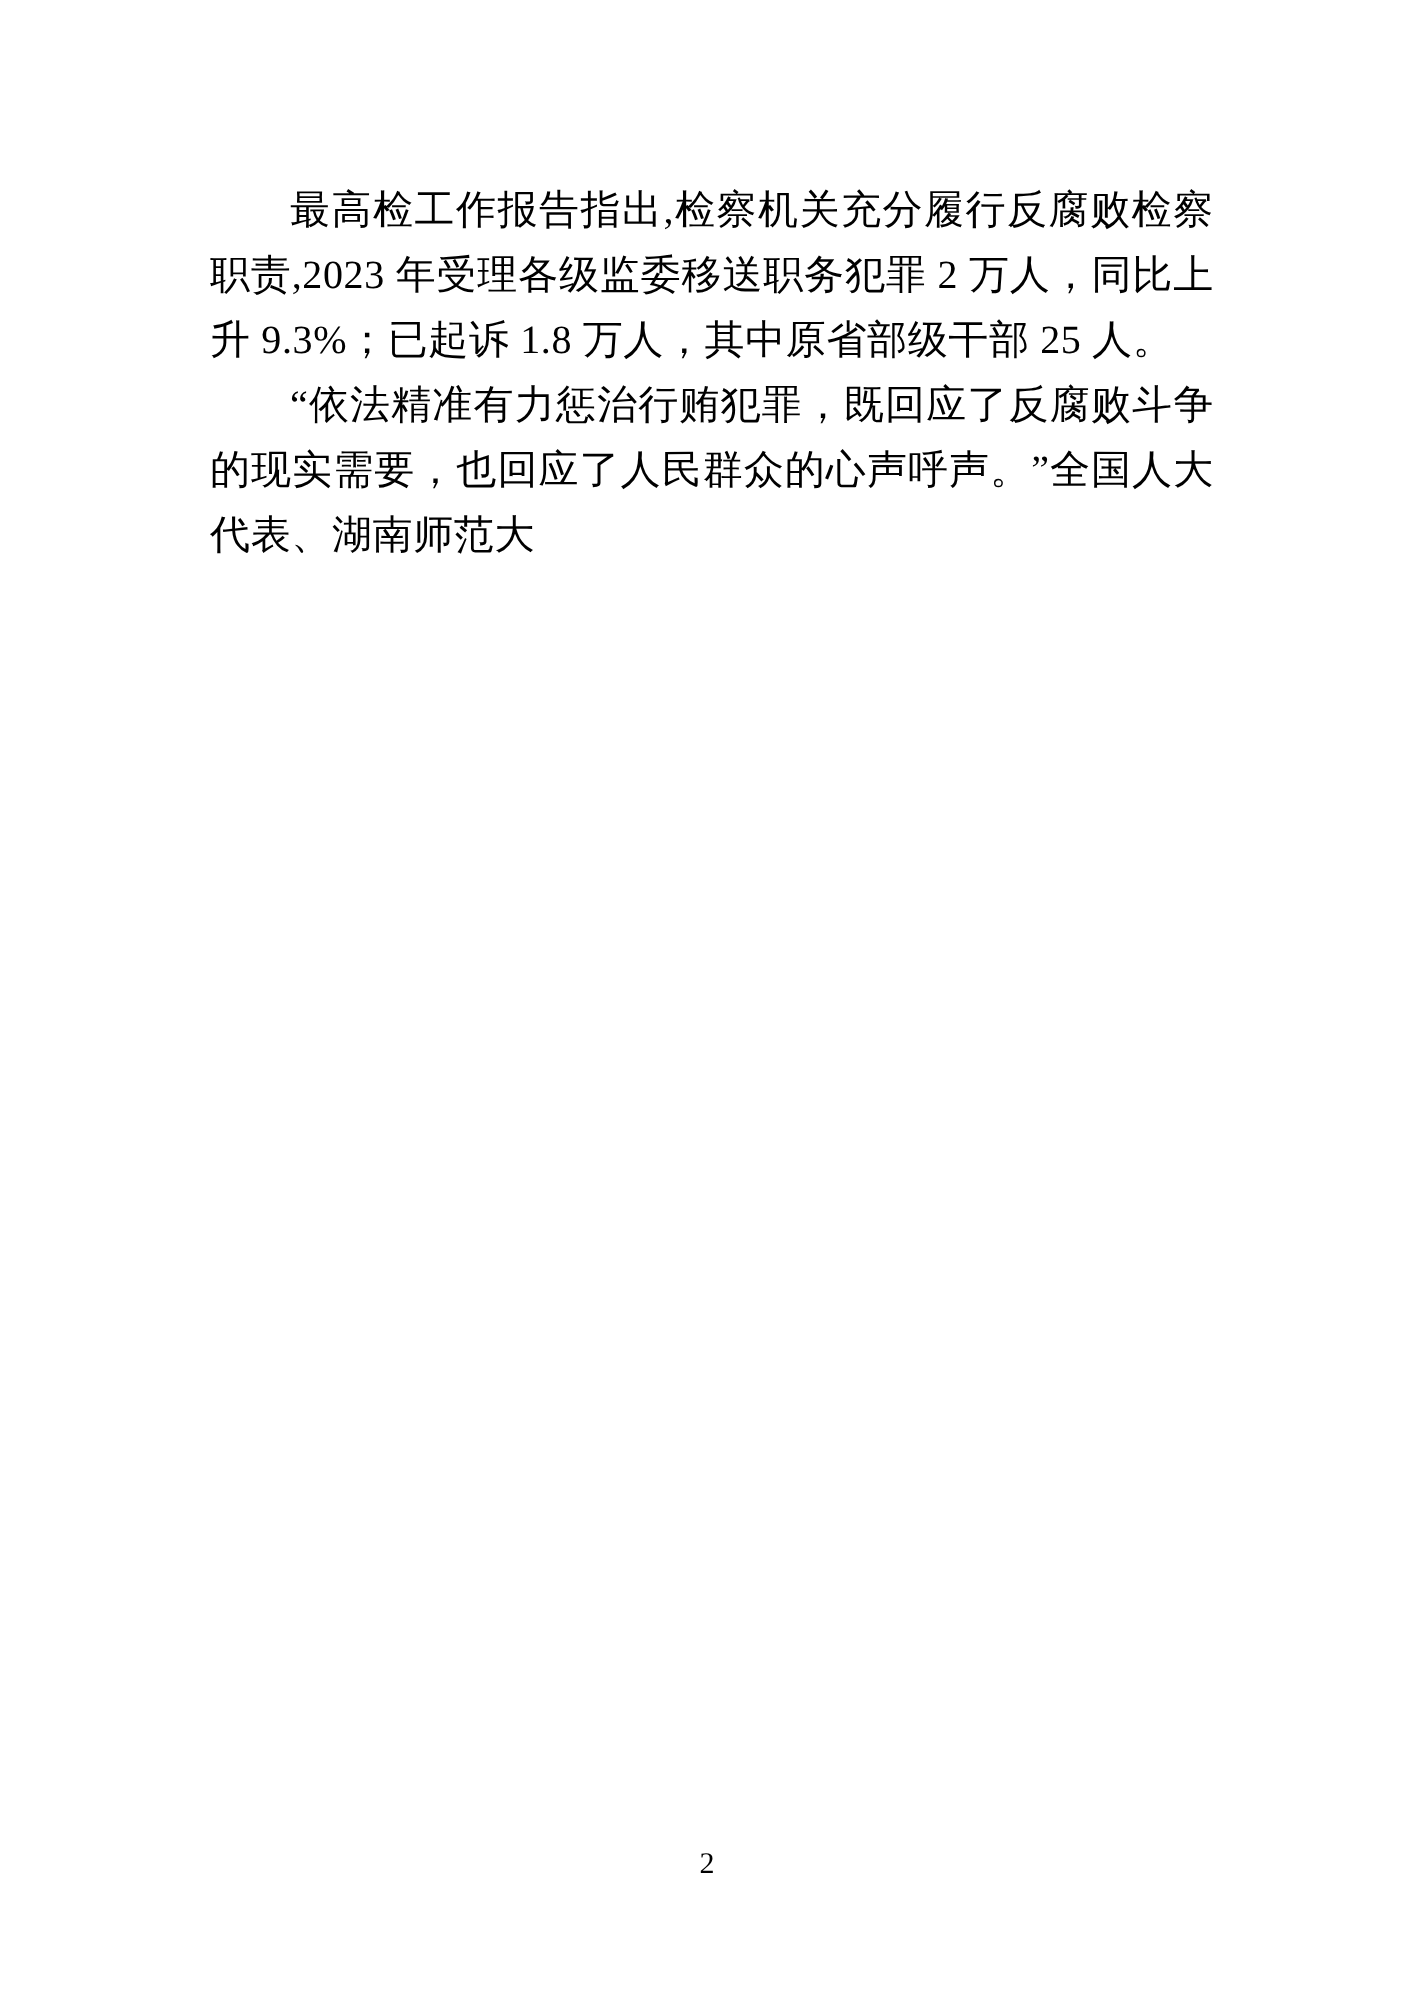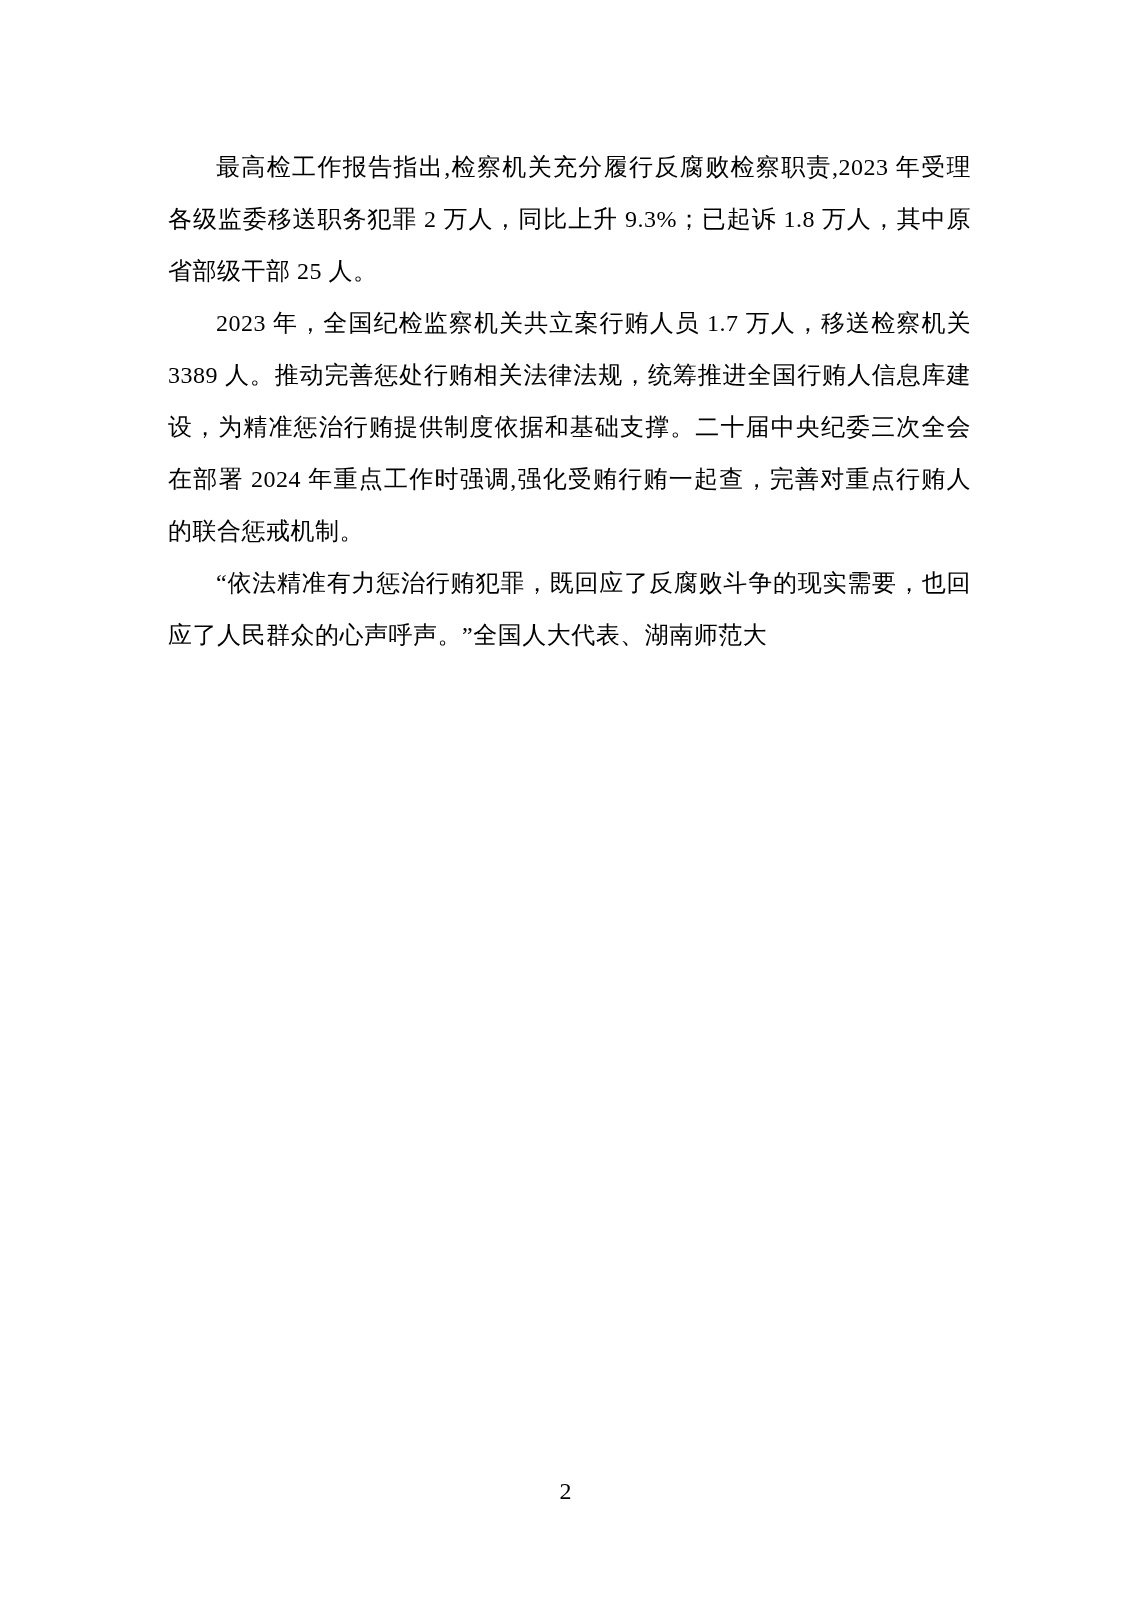--- a/index.html
+++ b/index.html
@@ -17,21 +17,21 @@
     color: #000000;
   }
   .content {
     position: absolute;
     left: 168px;
     top: 141px;
     width: 803px;
   }
   .content p {
     margin: 0;
-    font-size: 24px;
+    font-size: 32px;
     line-height: 52px;
     text-align: justify;
     text-justify: inter-character;
     text-indent: 2em;
     letter-spacing: 0.5px;
     word-break: break-all;
   }
   .page-number {
     position: absolute;
     left: 0;
@@ -42,17 +42,16 @@
     line-height: 30px;
     color: #000000;
   }
 </style>
 </head>
 <body>
 
 <div class="page">
   <div class="content">
     <p>最高检工作报告指出,检察机关充分履行反腐败检察职责,2023 年受理各级监委移送职务犯罪 2 万人，同比上升 9.3%；已起诉 1.8 万人，其中原省部级干部 25 人。</p>
-    <p>2023 年，全国纪检监察机关共立案行贿人员 1.7 万人，移送检察机关 3389 人。推动完善惩处行贿相关法律法规，统筹推进全国行贿人信息库建设，为精准惩治行贿提供制度依据和基础支撑。二十届中央纪委三次全会在部署 2024 年重点工作时强调,强化受贿行贿一起查，完善对重点行贿人的联合惩戒机制。</p>
     <p>“依法精准有力惩治行贿犯罪，既回应了反腐败斗争的现实需要，也回应了人民群众的心声呼声。”全国人大代表、湖南师范大</p>
   </div>
   <div class="page-number">2</div>
 </div>
 
 </body></html>

